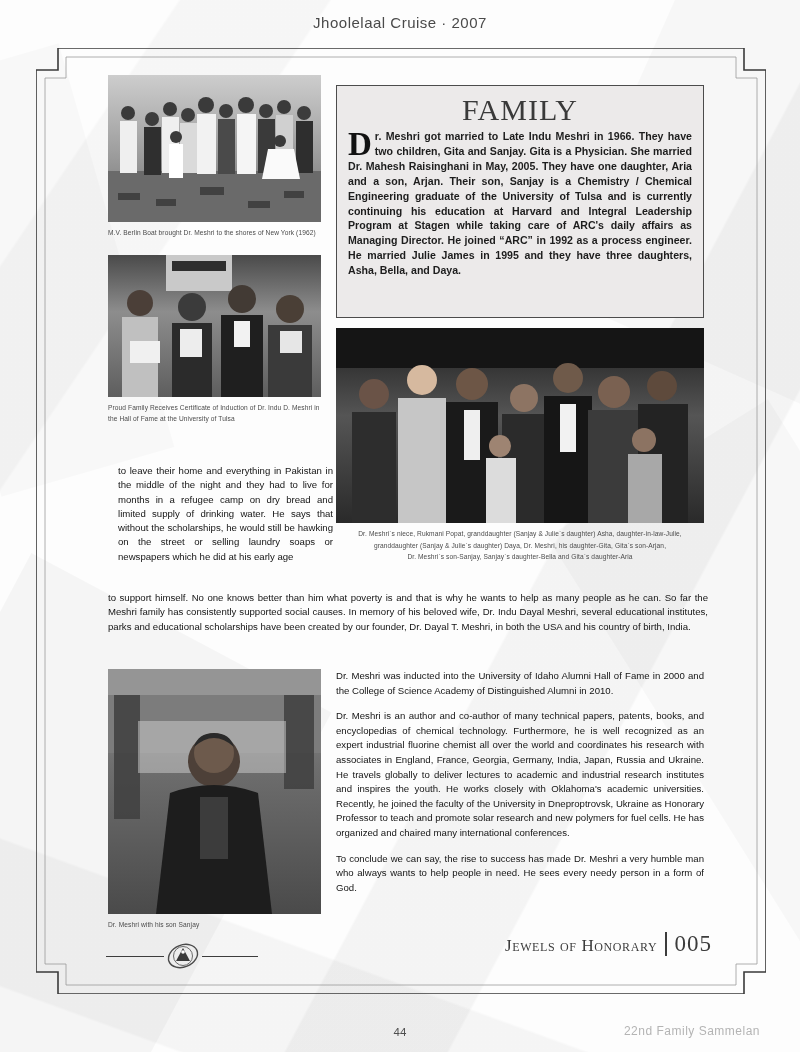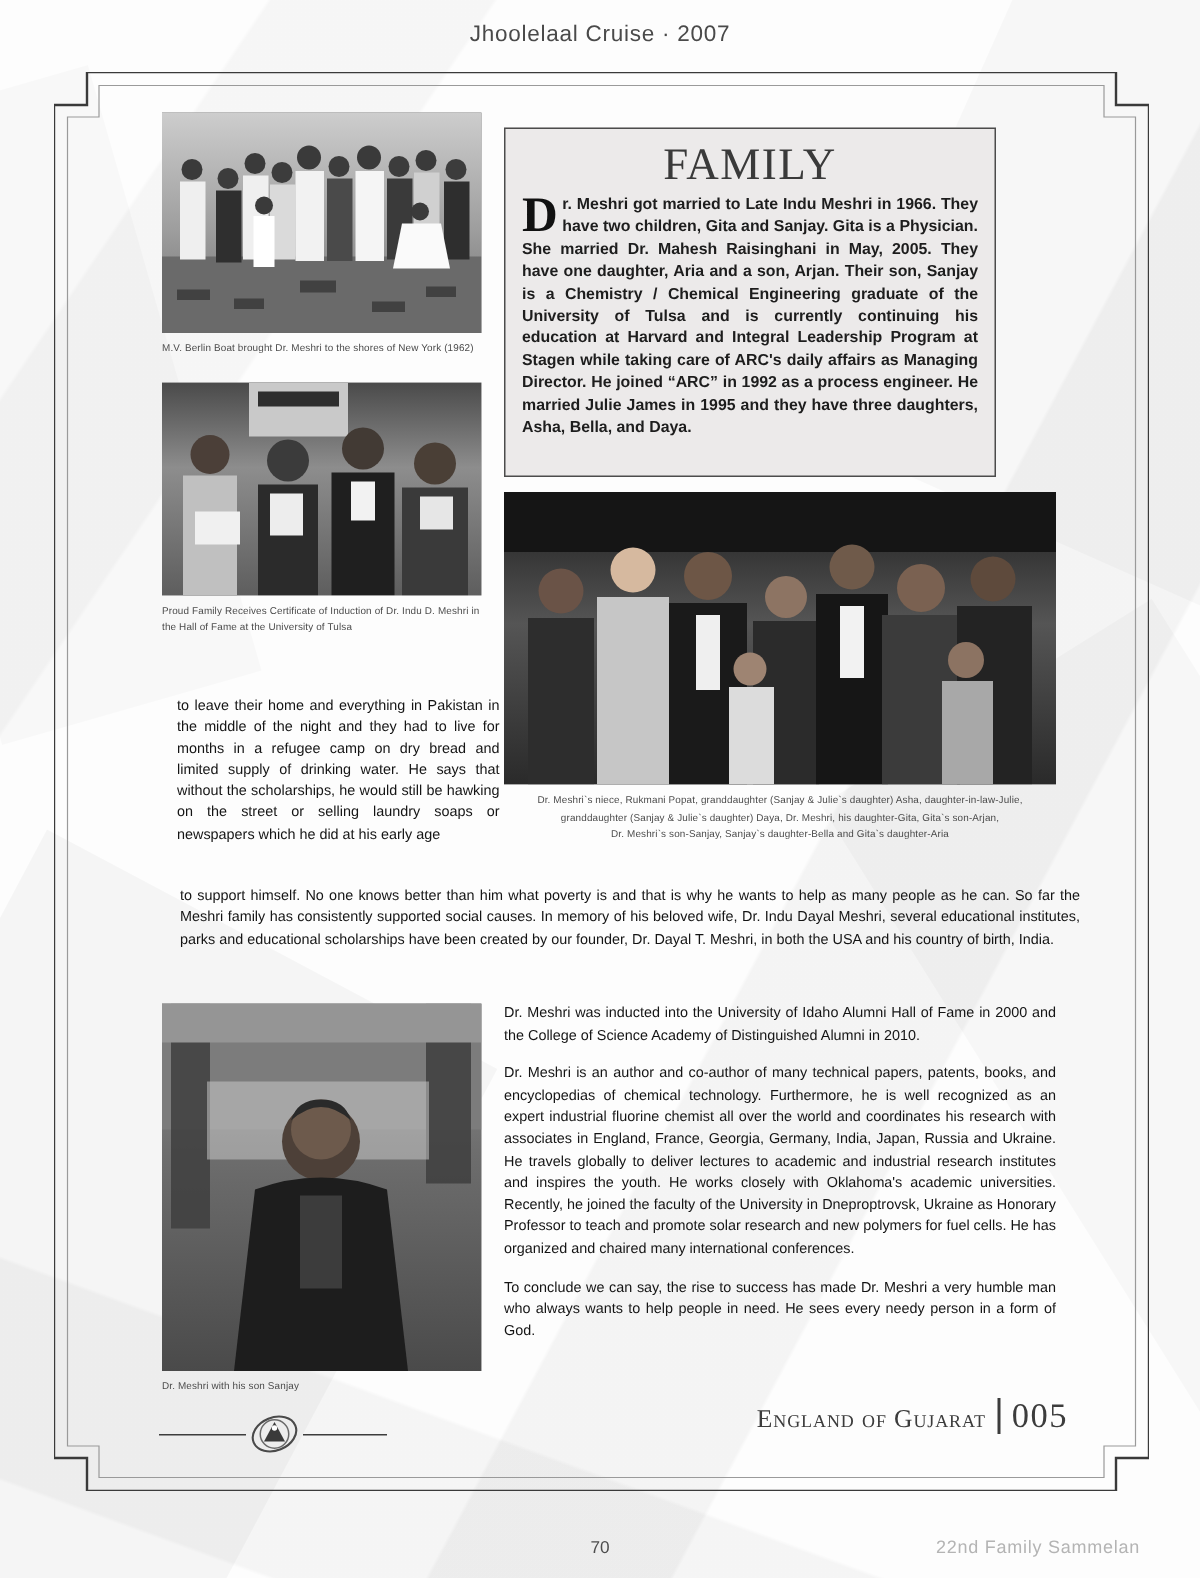--- a/index.html
+++ b/index.html
@@ -74,21 +74,21 @@
     line-height: 11px;
     color: #4b4b4b;
     font-family: "Liberation Sans", sans-serif;
     letter-spacing: 0.1px;
   }
 
   
   .family-box {
     position: absolute;
     left: 228px; top: 13px;
-    width: 328px; height: 233px;
+    width: 368px; height: 233px;
     background: #eceaea;
     border: 1.6px solid #4c4c4c;
     box-sizing: border-box;
     padding: 6px 11px 6px 11px;
   }
   .family-title {
     text-align: center;
     font-family: "Liberation Serif", serif;
     font-size: 30px;
     letter-spacing: 1px;
@@ -325,21 +325,21 @@
     <div class="fig-cap" style="left:228px; top:456px; width:368px; text-align:center; line-height:11.5px;">
       <div>Dr. Meshri`s niece, Rukmani Popat, granddaughter (Sanjay &amp; Julie`s daughter) Asha, daughter-in-law-Julie,</div>
       <div>granddaughter (Sanjay &amp; Julie`s daughter) Daya, Dr. Meshri, his daughter-Gita, Gita`s son-Arjan,</div>
       <div>Dr. Meshri`s son-Sanjay, Sanjay`s daughter-Bella and Gita`s daughter-Aria</div>
     </div>
 
     <div class="col-text" style="left:10px; top:392px; width:215px;">
       <p>to leave their home and everything in Pakistan in the middle of the night and they had to live for months in a refugee camp on dry bread and limited supply of drinking water. He says that without the scholarships, he would still be hawking on the street or selling laundry soaps or newspapers which he did at his early age</p>
     </div>
 
-    <div class="col-text" style="left:0px; top:519px; width:600px;margin-left:12px;">
+    <div class="col-text" style="left:0px; top:519px; width:600px;">
       <p>to support himself. No one knows better than him what poverty is and that is why he wants to help as many people as he can. So far the Meshri family has consistently supported social causes. In memory of his beloved wife, Dr. Indu Dayal Meshri, several educational institutes, parks and educational scholarships have been created by our founder, Dr. Dayal T. Meshri, in both the USA and his country of birth, India.</p>
     </div>
 
     <div class="photo" style="left:0px; top:597px; width:213px; height:245px;">
       <svg width="213" height="245" viewBox="0 0 213 245" preserveAspectRatio="none">
         <defs>
           <linearGradient id="g4" x1="0" y1="0" x2="0" y2="1">
             <stop offset="0%" stop-color="#8f8f8f"></stop>
               <stop offset="40%" stop-color="#6e6e6e"></stop>
               <stop offset="100%" stop-color="#4a4a4a"></stop>
@@ -375,21 +375,21 @@
       <svg viewBox="0 0 34 30" width="34" height="30">
         <ellipse cx="17" cy="15" rx="15" ry="11" fill="none" stroke="#4a4a4a" stroke-width="1.4" transform="rotate(-22 17 15)"></ellipse>
         <ellipse cx="17" cy="15" rx="9.5" ry="9.5" fill="none" stroke="#6a6a6a" stroke-width="1"></ellipse>
         <path d="M17 7 L24 20 L10 20 Z" fill="#3a3a3a"></path>
         <circle cx="17" cy="11" r="1.8" fill="#ffffff"></circle>
       </svg>
     </div>
     <div class="foot-rule" style="left:94px; top:884px; width:56px;"></div>
 
     <div class="jewels" style="right:0px; bottom:-4px;">
-      <div class="jewels-label">England of Gujarat</div>
+      <div class="jewels-label">Jewels of Honorary</div>
       <div class="jewels-sep"></div>
       <div class="jewels-num">005</div>
     </div>
   </div>
 
-  <div class="pagenum">70</div>
+  <div class="pagenum">44</div>
   <div class="sammelan">22nd Family Sammelan</div>
 </div>
 
 </body></html>

